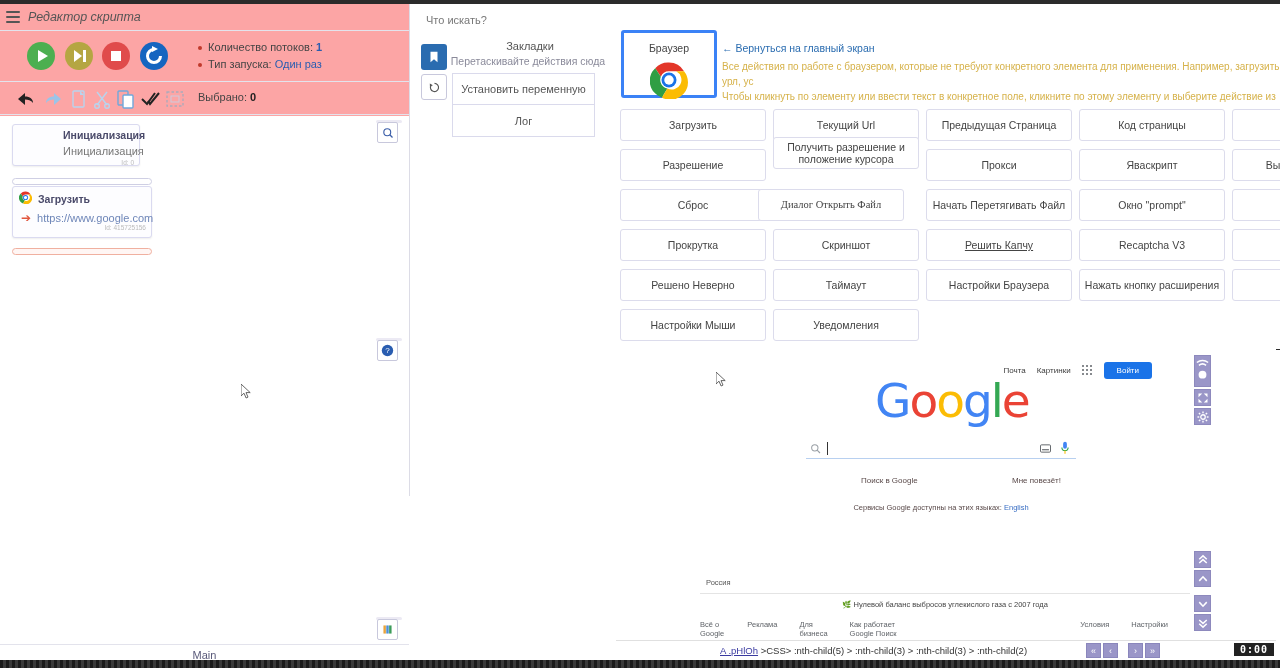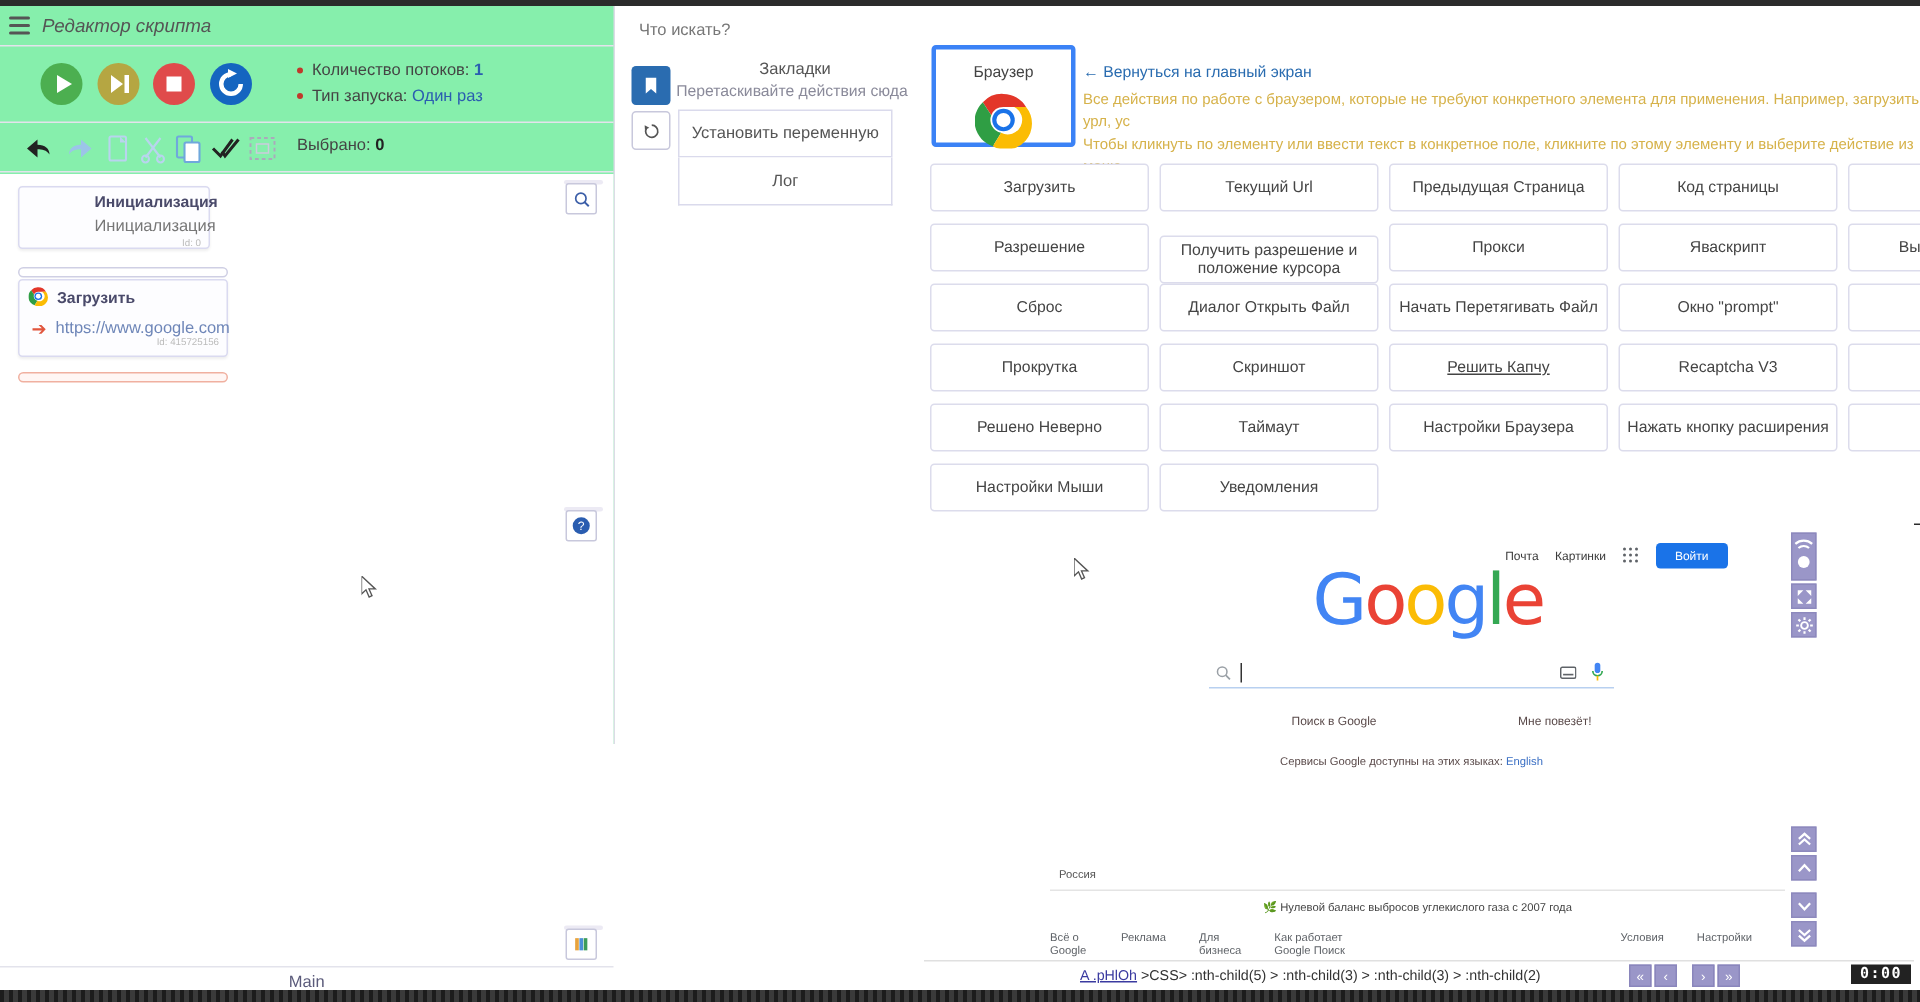--- a/index.html
+++ b/index.html
@@ -14,21 +14,21 @@
   }
   #root { position: relative; width: 1280px; height: 668px; background:#fff; }
 
   
   .strip-top { position:absolute; left:0; top:0; width:1280px; height:4px; background:#2b2b2b; }
   .strip-bot { position:absolute; left:0; top:660px; width:1280px; height:8px;
       background: repeating-linear-gradient(90deg,#1c1c1c 0 3px,#3a3a3a 3px 6px); }
   .strip-right { position:absolute; left:1276px; top:0; width:4px; height:660px; background:#2b2b2b; }
 
   
-  .left-panel { position:absolute; left:0; top:4px; width:410px; height:492px; background:#86efac;
+  .left-panel { position:absolute; left:0; top:4px; width:410px; height:492px; background:#fca5a5;
       border-right:1px solid #dcdce6; }
   .title-bar { position:relative; height:27px; border-bottom:1px solid #e3e3ec; }
   .hamburger { position:absolute; left:6px; top:7px; width:14px; height:12px; cursor:pointer; }
   .hamburger i { display:block; height:2px; background:#555; margin-bottom:3px; border-radius:1px; }
   .app-title { position:absolute; left:28px; top:6px; font-style:italic; font-size:12.5px; color:#555; }
 
   .run-bar { position:relative; height:51px; border-bottom:1px solid #e3e3ec; }
   .rbtn { position:absolute; top:10px; width:30px; height:30px; border-radius:50%; cursor:pointer; }
   .rbtn svg { display:block; }
   .run-info { position:absolute; left:198px; top:8px; line-height:17px; font-size:11px; color:#444; }
@@ -360,26 +360,26 @@
       <div>Все действия по работе с браузером, которые не требуют конкретного элемента для применения. Например, загрузить урл, ус</div>
       <div>Чтобы кликнуть по элементу или ввести текст в конкретное поле, кликните по этому элементу и выберите действие из меню.</div>
     </div>
     <div class="grid" id="action-grid">
         <div class="gcell" style="left: 0px; top: 0px;">Загрузить</div>
         <div class="gcell" style="left: 153px; top: 0px;">Текущий Url</div>
         <div class="gcell" style="left: 306px; top: 0px;">Предыдущая Страница</div>
         <div class="gcell" style="left: 459px; top: 0px;">Код страницы</div>
         <div class="gcell" style="left: 612px; top: 0px;"></div>
         <div class="gcell" style="left: 0px; top: 40px;">Разрешение</div>
-        <div class="gcell" style="left: 153px; top: 48px;">Получить разрешение и положение курсора</div>
+        <div class="gcell" style="left: 153px; top: 28px;">Получить разрешение и положение курсора</div>
         <div class="gcell" style="left: 306px; top: 40px;">Прокси</div>
         <div class="gcell" style="left: 459px; top: 40px;">Яваскрипт</div>
         <div class="gcell" style="left: 612px; top: 40px;">Выполнять стра</div>
         <div class="gcell" style="left: 0px; top: 80px;">Сброс</div>
-        <div class="gcell" style="left: 153px; top: 80px;">Диалог Открыть Файл</div>
+        <div class="gcell" style="left: 138px; top: 80px; font-family: Liberation Serif, serif;">Диалог Открыть Файл</div>
         <div class="gcell" style="left: 306px; top: 80px;">Начать Перетягивать Файл</div>
         <div class="gcell" style="left: 459px; top: 80px;">Окно "prompt"</div>
         <div class="gcell" style="left: 612px; top: 80px;">HTTP</div>
         <div class="gcell" style="left: 0px; top: 120px;">Прокрутка</div>
         <div class="gcell" style="left: 153px; top: 120px;">Скриншот</div>
         <div class="gcell" style="left: 306px; top: 120px; text-decoration: underline;">Решить Капчу</div>
         <div class="gcell" style="left: 459px; top: 120px;">Recaptcha V3</div>
         <div class="gcell" style="left: 612px; top: 120px;">Реш</div>
         <div class="gcell" style="left: 0px; top: 160px;">Решено Неверно</div>
         <div class="gcell" style="left: 153px; top: 160px;">Таймаут</div>

